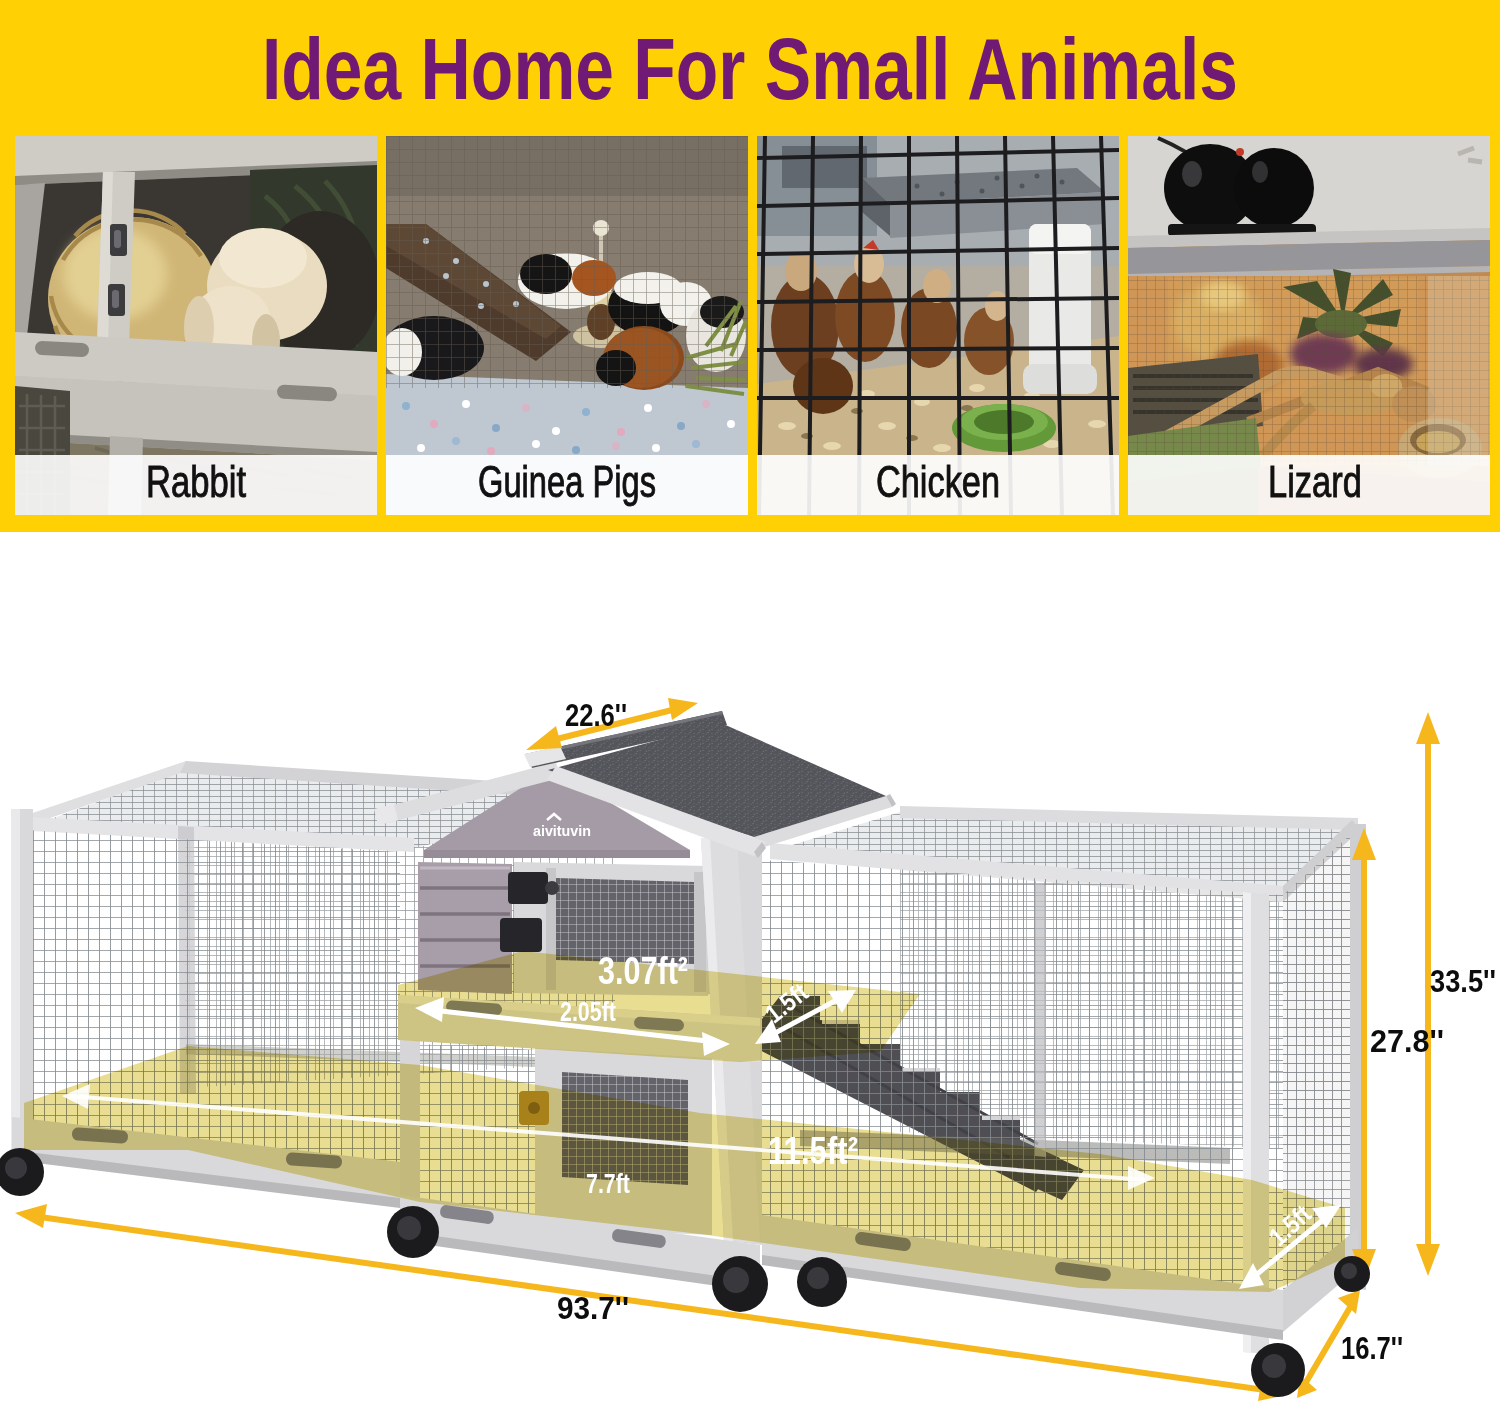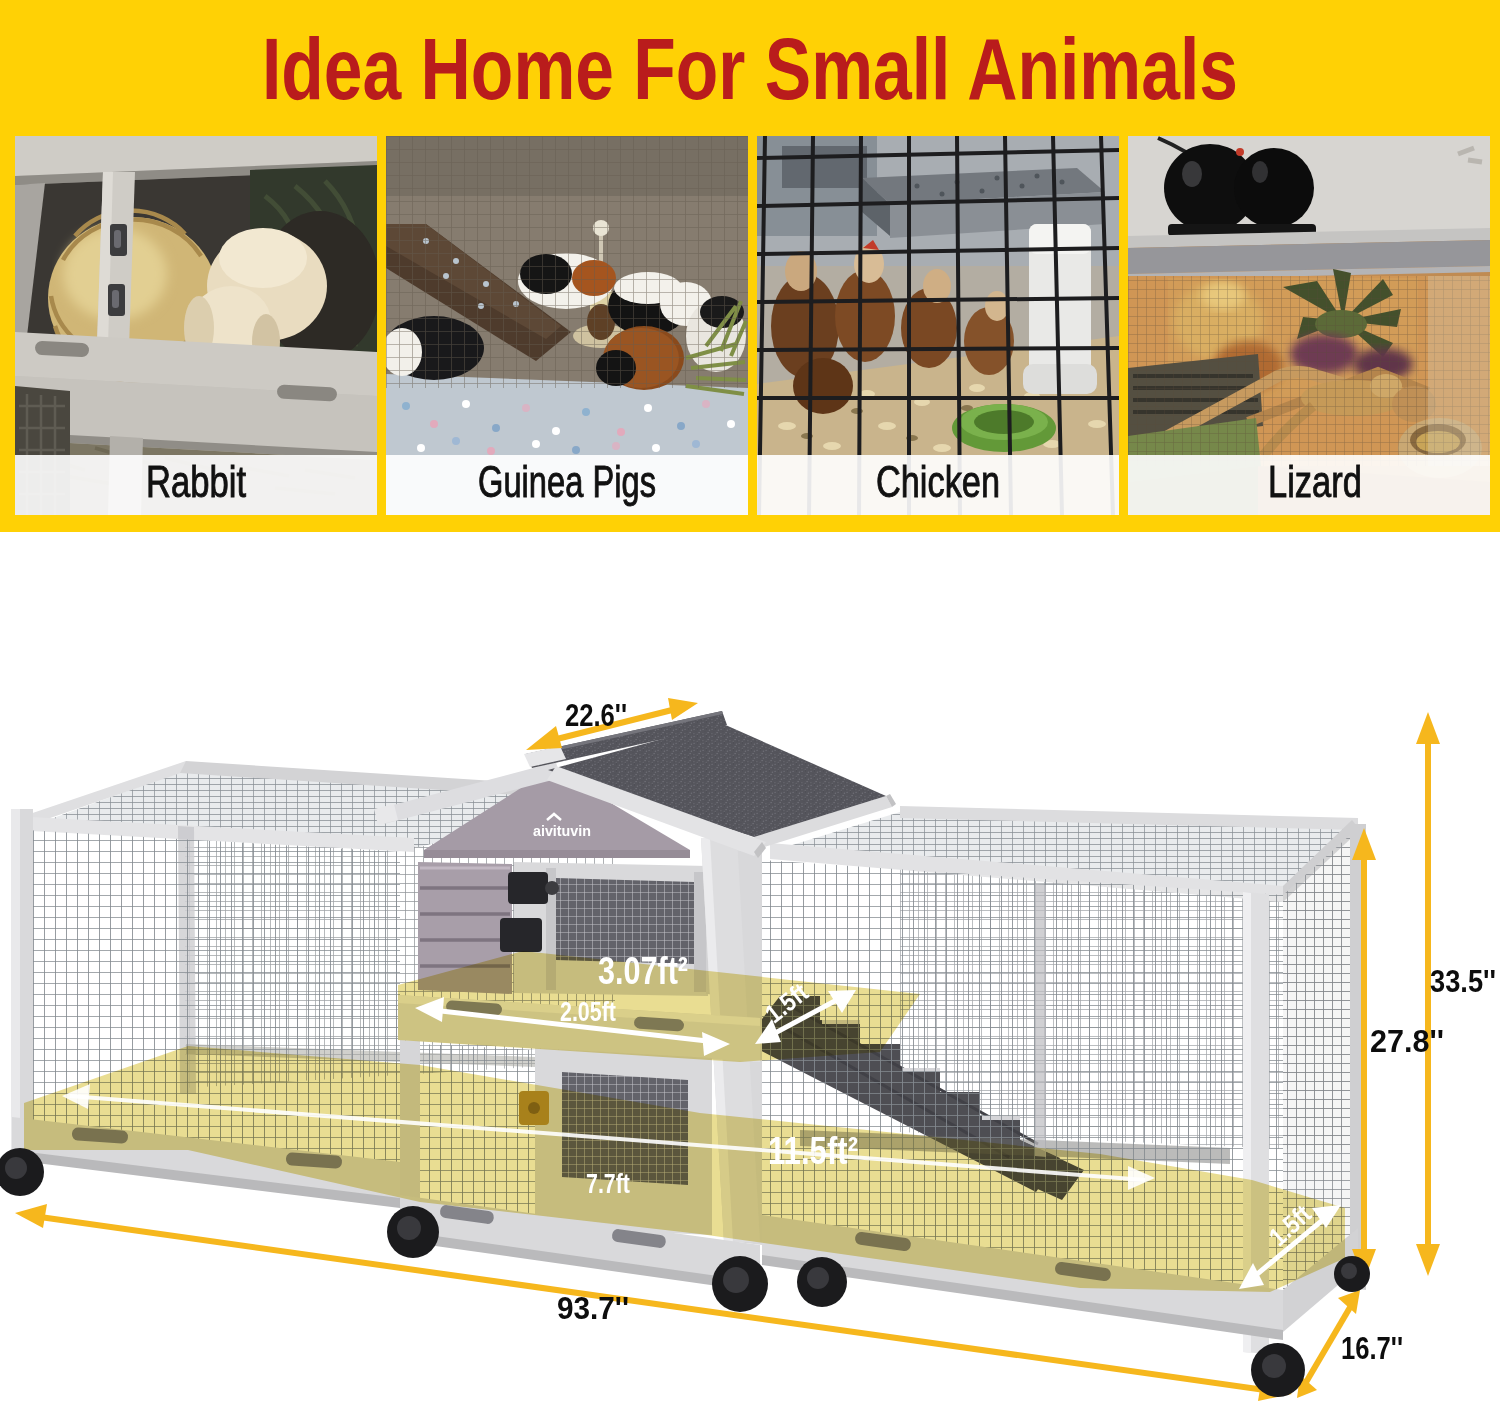--- a/index.html
+++ b/index.html
@@ -1,18 +1,18 @@
 <!DOCTYPE html>
 <html><head>
 <meta charset="utf-8">
 <style>
 html,body{margin:0;padding:0;}
 body{width:1500px;height:1401px;position:relative;background:#ffffff;font-family:"Liberation Sans",sans-serif;overflow:hidden;}
 #hdr{position:absolute;left:0;top:0;width:1500px;height:532px;background:#ffd105;}
-#title{position:absolute;left:0;top:19px;width:1500px;text-align:center;font-size:87px;font-weight:bold;color:#b91c1c;}
+#title{position:absolute;left:0;top:19px;width:1500px;text-align:center;font-size:87px;font-weight:bold;color:#701a75;}
 #title span{display:inline-block;transform:scaleX(0.80);transform-origin:50% 50%;white-space:nowrap;}
 .ph{position:absolute;top:136px;width:362px;height:379px;}
 #p1{left:15px;}
 #p2{left:386px;}
 #p3{left:757px;}
 #p4{left:1128px;}
 #hutch{position:absolute;left:0;top:532px;width:1500px;height:869px;}
 </style>
 </head>
 <body>

